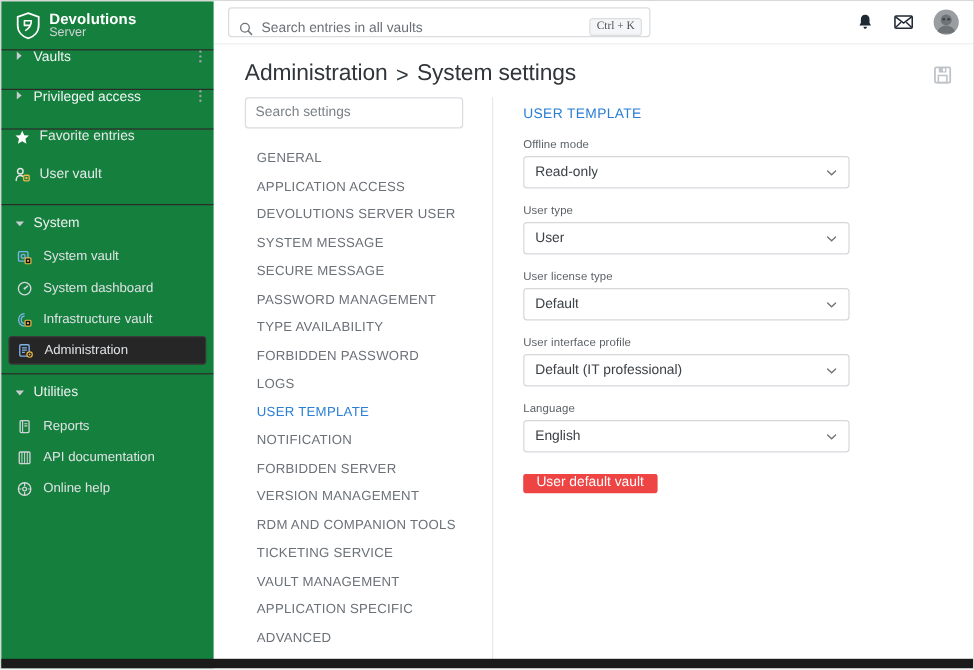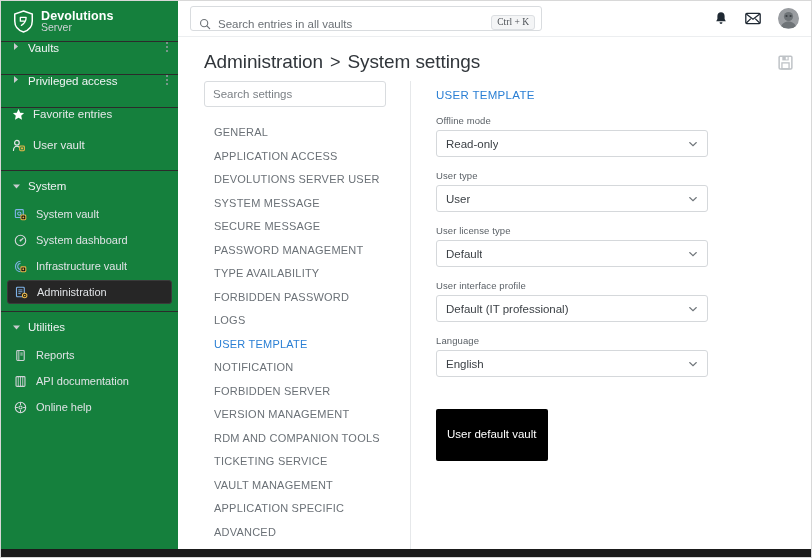--- a/index.html
+++ b/index.html
@@ -347,28 +347,28 @@
     position: absolute;
     right: 9px;
     top: 50%;
     transform: translateY(-50%);
     width: 10px;
     height: 10px;
     display: block;
   }
 
   .primary-btn {
-    margin-top: 19px;
-    background: #000000;
+    margin-top: 5px;
+    background: #ef4444;
     color: #ffffff;
     border: 0;
     border-radius: 2px;
     font-size: 11.5px;
     font-family: "Liberation Sans", sans-serif;
-    padding: 20px 11px;
+    padding: 2px 11px;
     cursor: pointer;
     line-height: 1;
   }
 
   
   .bottom-strip {
     position: absolute;
     left: 0;
     right: 0;
     bottom: 0;

